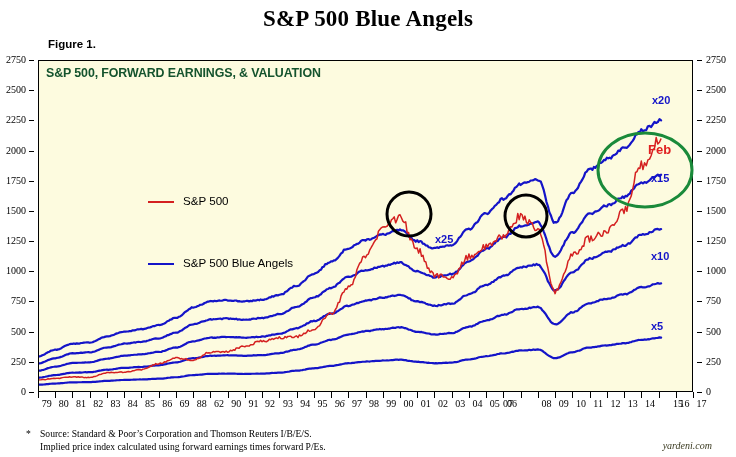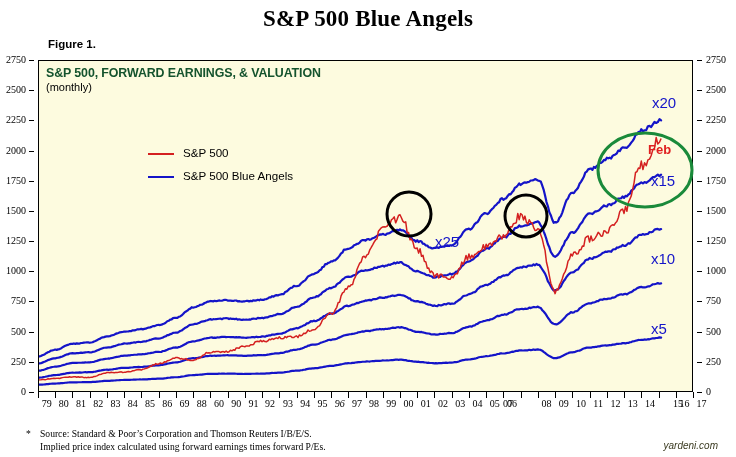--- a/index.html
+++ b/index.html
@@ -42,45 +42,44 @@
     position:absolute;top:6px;font-family:"Liberation Serif", serif;
     font-size:10px;color:#000;text-align:center;width:24px;
   }
   #footnote{
     position:absolute;left:26px;top:428px;width:500px;
     font-family:"Liberation Serif", serif;font-size:9.6px;color:#000;line-height:1.35;
   }
   #footnote .star{position:absolute;left:0;top:0;}
   #footnote .lines{margin-left:14px;}
   #legend{position:absolute;left:148px;top:146px;}
-  .legend-row{display:flex;align-items:flex-start;margin-bottom:9px;}
+  .legend-row{display:flex;align-items:flex-start;margin-bottom:9px;margin-top:48px;}
   .legend-swatch{width:26px;height:0;margin-top:7px;margin-right:9px;flex:0 0 26px;}
   .legend-text{font-size:11.6px;color:#000;line-height:1.18;}
   .curve-tag{
-    position:absolute;font-size:15px;font-weight:normal;color:#1414c8;
+    position:absolute;font-size:11px;font-weight:bold;color:#1414c8;
   }
   #feb-tag{position:absolute;font-size:13px;font-weight:bold;color:#e02020;}
   #watermark{
-    position:absolute;right:18px;bottom:6px;
-    font-family:Liberation Sans, sans-serif;font-style:italic;
+    position:absolute;right:24px;bottom:6px;
+    font-family:Liberation Serif, serif;font-style:italic;
     font-size:10px;color:#3a3a20;
   }
   svg.overlay{position:absolute;left:0;top:0;}
 </style>
 </head>
 <body>
 
 <div id="page-title">S&amp;P 500 Blue Angels</div>
 <div id="figure-label">Figure 1.</div>
 
 <div id="chart-frame"></div>
 
 <div id="chart-header">
   <div class="h1">S&amp;P 500, FORWARD EARNINGS, &amp; VALUATION</div>
-  <div class="h2">(monthly)</div>
 </div>
 
 <div id="y-left-axis">
     <div class="tick-left" style="top: 332px;"></div>
     <div class="axis-label y-left" style="top: 326px; right: 8px;">0</div>
     <div class="tick-left" style="top: 301.818px;"></div>
     <div class="axis-label y-left" style="top: 295.818px; right: 8px;">250</div>
     <div class="tick-left" style="top: 271.636px;"></div>
     <div class="axis-label y-left" style="top: 265.636px; right: 8px;">500</div>
     <div class="tick-left" style="top: 241.455px;"></div>
@@ -143,21 +142,21 @@
     <div class="x-label" style="left: 82.8026px;">84</div>
     <div class="x-tick" style="left: 103.421px;"></div>
     <div class="x-label" style="left: 100px;">85</div>
     <div class="x-tick" style="left: 120.658px;"></div>
     <div class="x-label" style="left: 117.276px;">86</div>
     <div class="x-tick" style="left: 137.895px;"></div>
     <div class="x-label" style="left: 134.513px;">69</div>
     <div class="x-tick" style="left: 155.132px;"></div>
     <div class="x-label" style="left: 151.75px;">88</div>
     <div class="x-tick" style="left: 172.368px;"></div>
-    <div class="x-label" style="left: 168.987px;">60</div>
+    <div class="x-label" style="left: 168.987px;">62</div>
     <div class="x-tick" style="left: 189.605px;"></div>
     <div class="x-label" style="left: 186.224px;">90</div>
     <div class="x-tick" style="left: 206.842px;"></div>
     <div class="x-label" style="left: 203.461px;">91</div>
     <div class="x-tick" style="left: 224.079px;"></div>
     <div class="x-label" style="left: 220px;">92</div>
     <div class="x-tick" style="left: 241.316px;"></div>
     <div class="x-label" style="left: 237.934px;">93</div>
     <div class="x-tick" style="left: 258.553px;"></div>
     <div class="x-label" style="left: 255.171px;">94</div>

